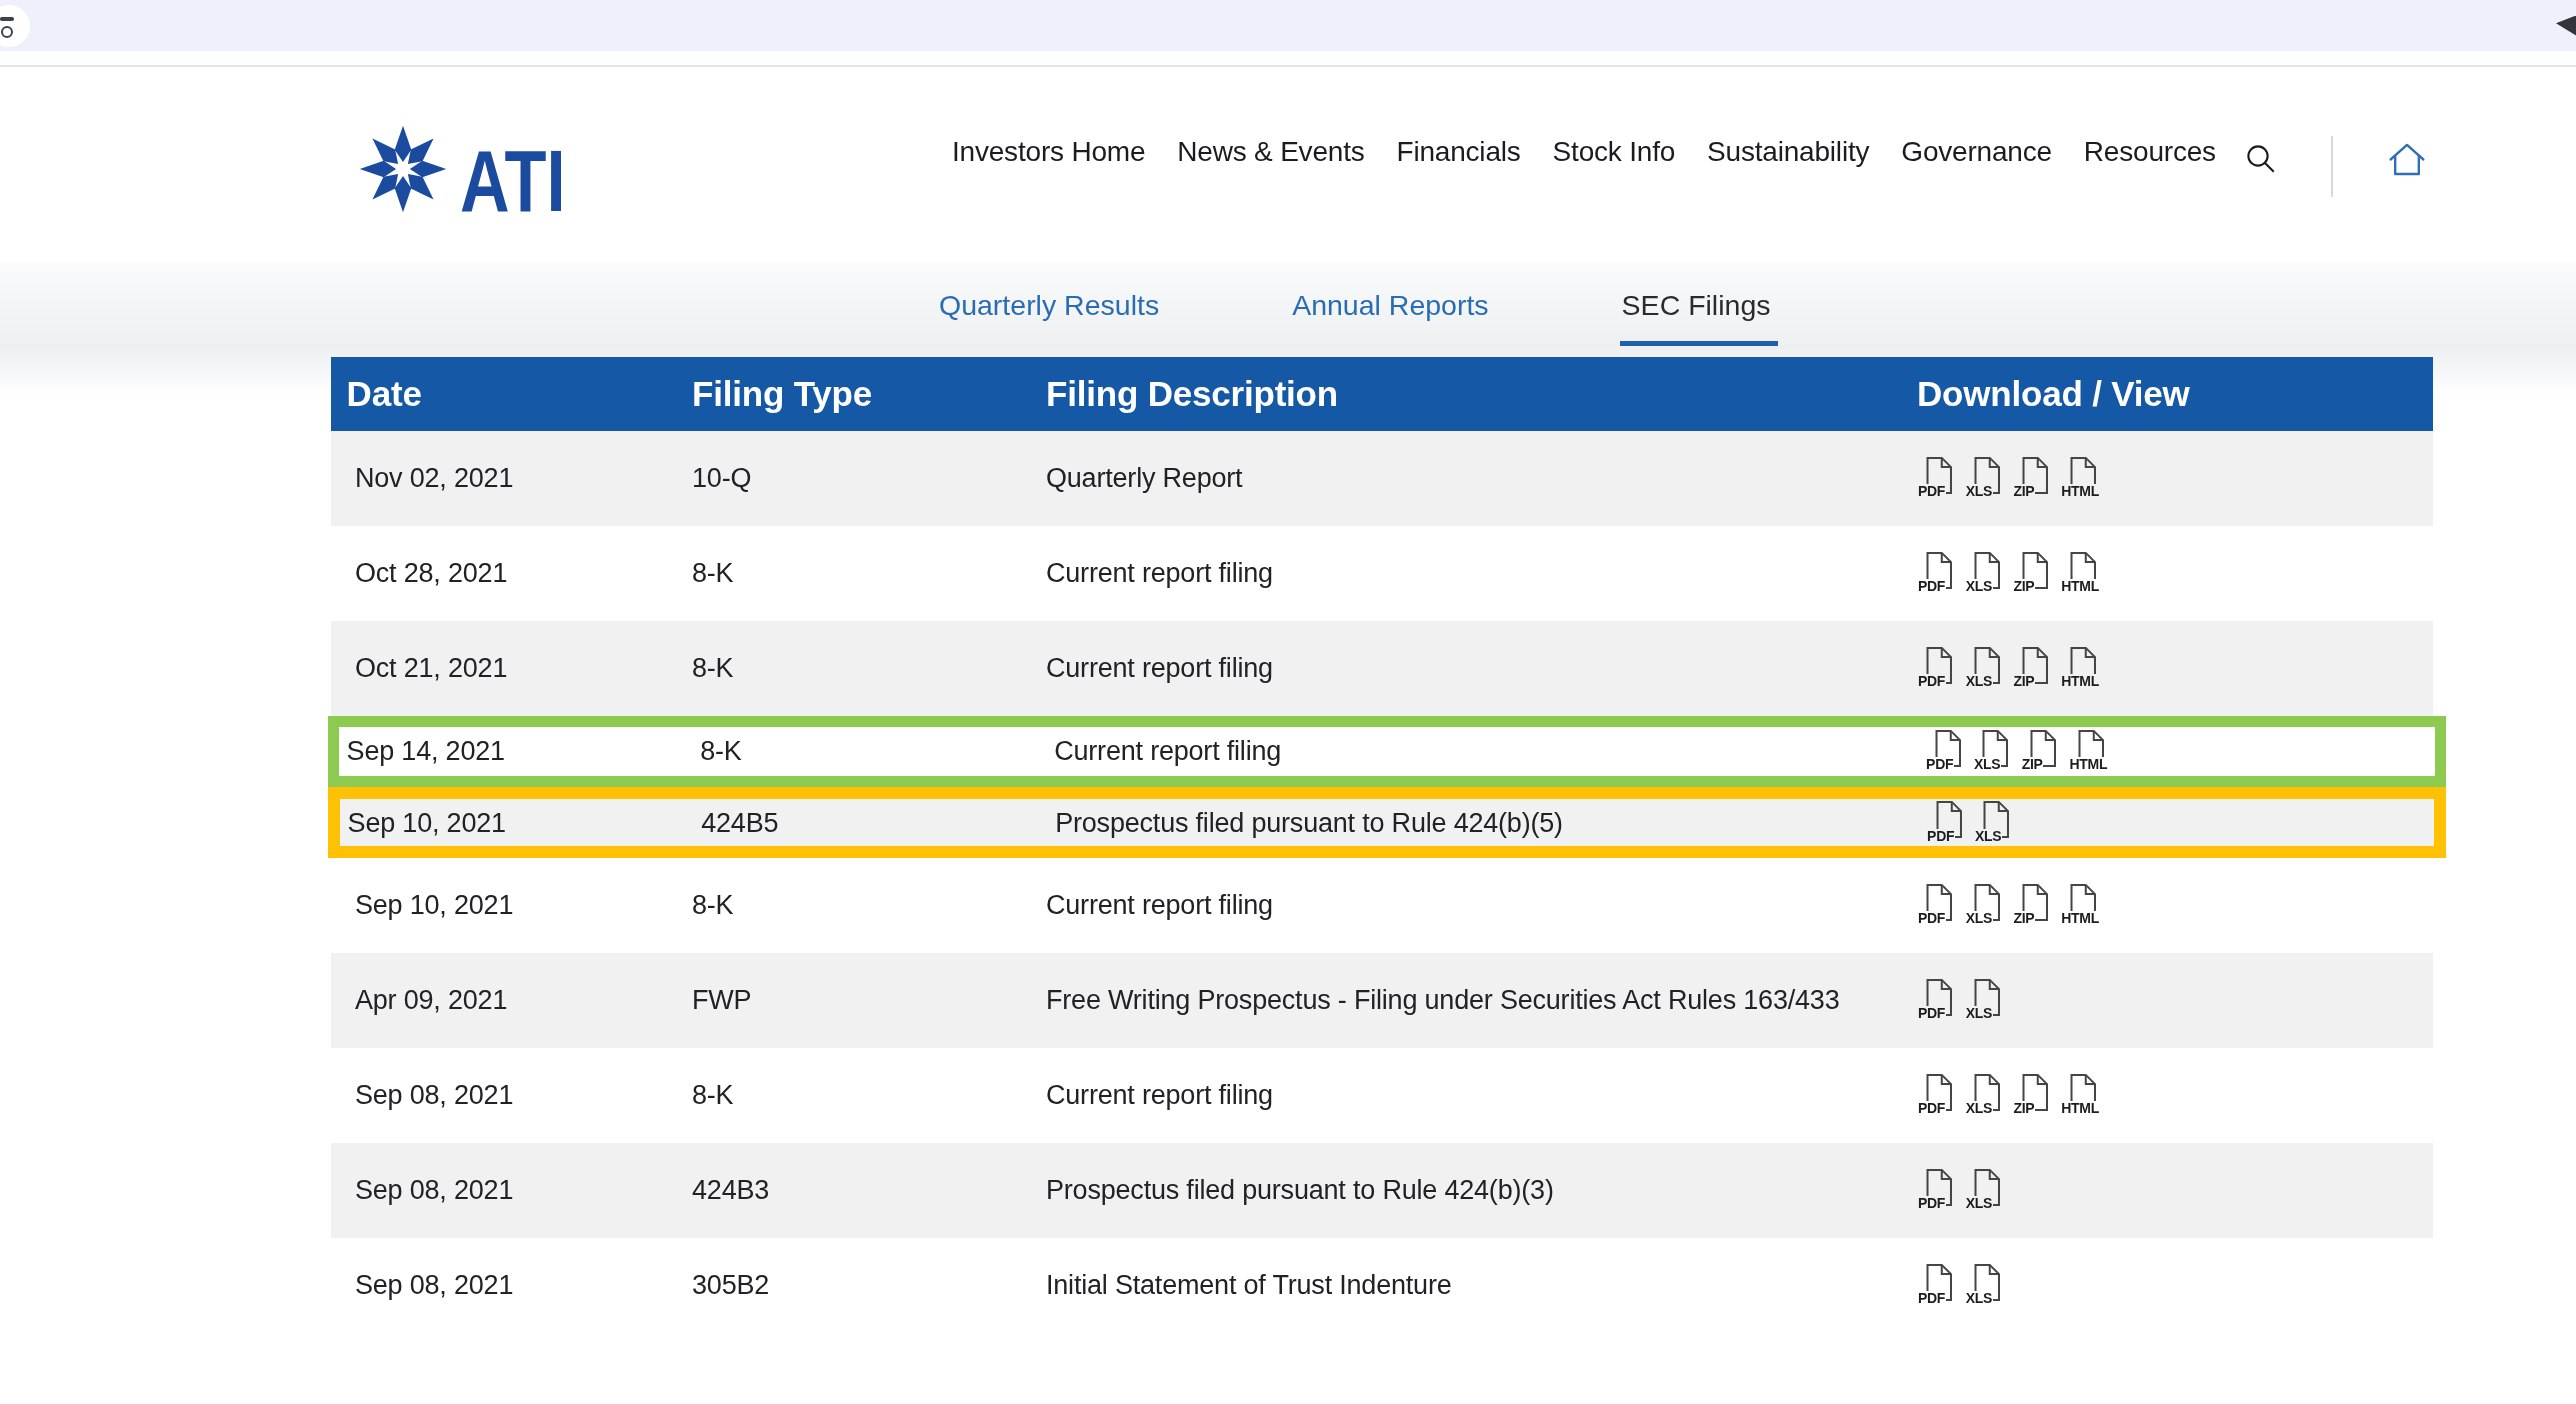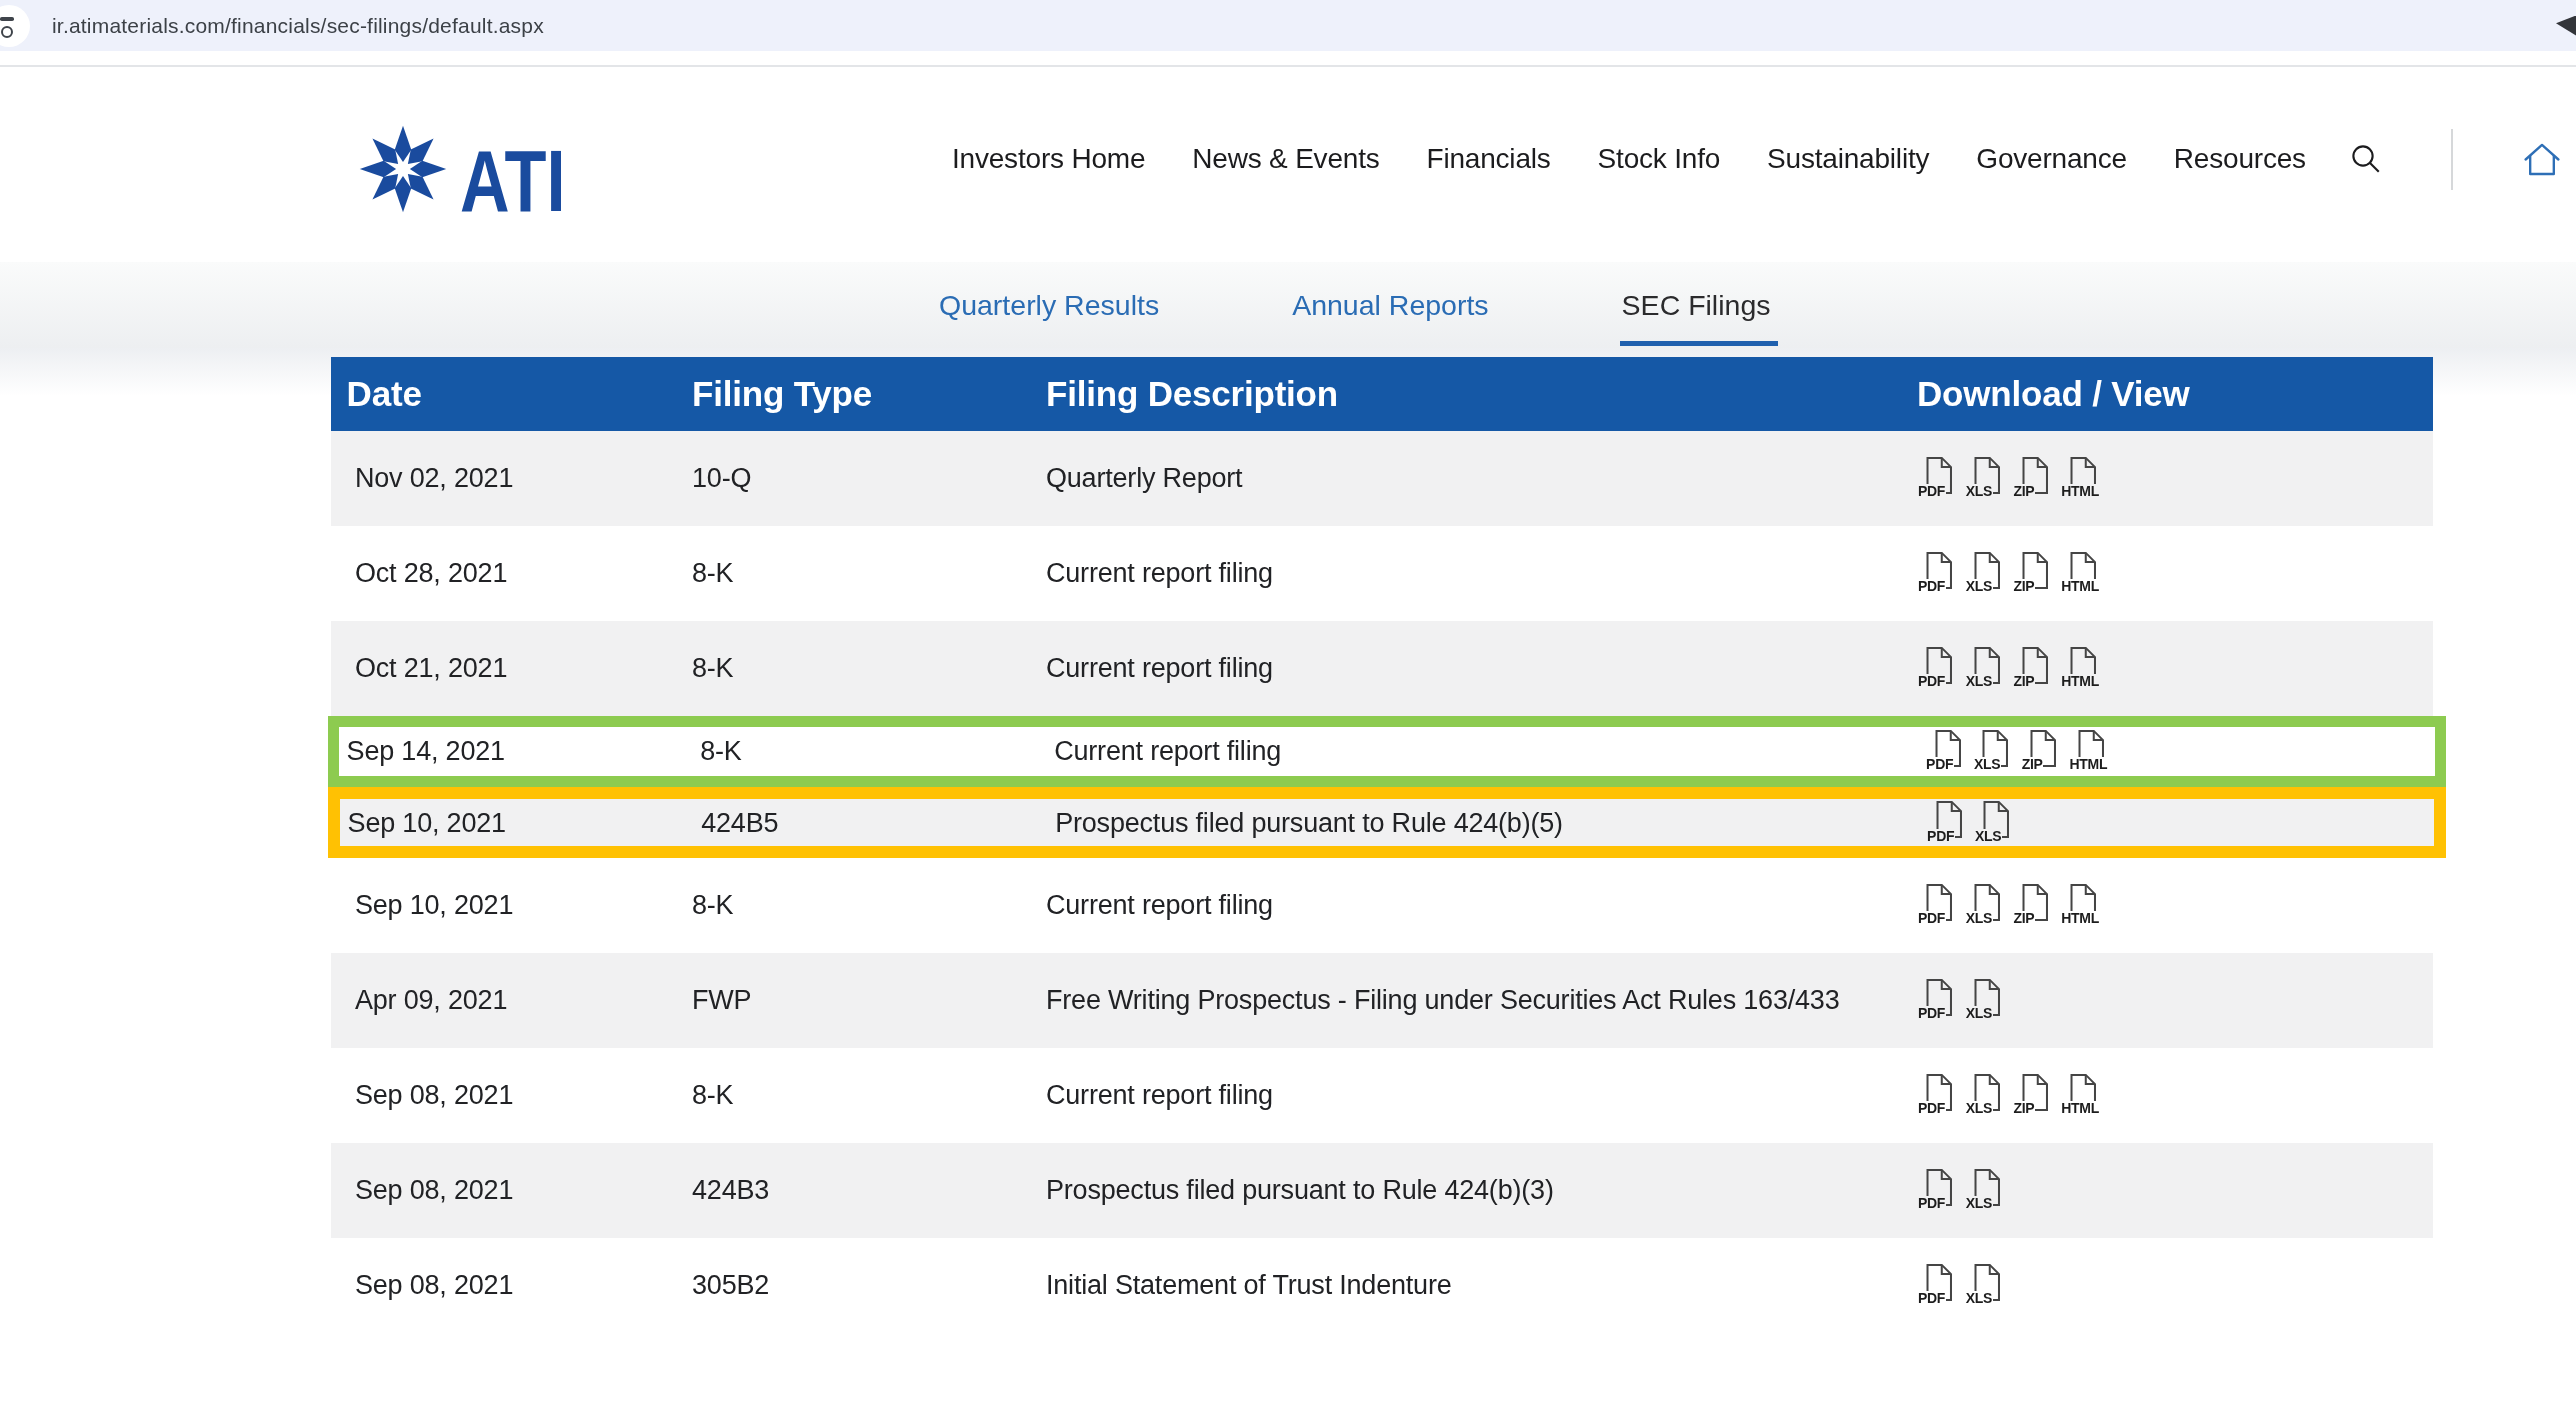--- a/index.html
+++ b/index.html
@@ -12,21 +12,21 @@
   .si-bar{position:absolute;left:12px;top:12px;width:14px;height:4.1px;background:#3f444b;border-radius:1.8px;}
   .si-ring{position:absolute;left:13px;top:21px;width:8.3px;height:8.3px;border:2.8px solid #3f444b;border-radius:50%;}
   .url-text{position:absolute;left:52px;top:0;height:51px;display:flex;align-items:center;font-size:21px;color:#3c4147;letter-spacing:0.2px;}
   .cursor-wedge{position:absolute;left:2556px;top:15.6px;width:20px;height:20px;background:#33353a;clip-path:polygon(0 38%,100% 0,100% 100%);}
   .chrome-line{position:absolute;left:0;top:65px;width:100%;height:1.8px;background:#e3e5e8;}
 
   
   .logo{position:absolute;left:357px;top:120px;width:212px;height:101px;cursor:pointer;}
   .logo-star{position:absolute;left:0;top:1.8px;width:92px;height:94px;}
   .logo-text{position:absolute;left:103px;top:-13px;font-size:88px;line-height:88px;font-weight:700;color:var(--brand-blue);transform:scaleX(0.78);transform-origin:left center;top:16.6px;}
-  .nav{position:absolute;left:952px;top:136px;height:46px;display:flex;align-items:center;gap:47px;}
+  .nav{position:absolute;left:952px;top:136px;height:46px;display:flex;gap:32px;}
   .nav-item{font-size:28px;color:#1c1c1e;letter-spacing:-0.2px;white-space:nowrap;cursor:pointer;}
   .search-btn{margin-left:-3.7px;display:flex;align-items:center;cursor:pointer;}
   .search-btn svg{width:35px;height:35px;stroke:#1c1c1e;stroke-width:2.4;fill:none;}
   .nav-divider{width:1.8px;height:61px;background:#d6d8da;margin:0 22px 0 20px;}
   .home-btn{display:flex;align-items:center;cursor:pointer;}
   .home-btn svg{width:40px;height:39px;stroke:#2e6fb6;stroke-width:2.6;fill:none;stroke-linejoin:round;stroke-linecap:round;}
 
   
   .tab-band{position:absolute;left:0;top:262px;width:100%;height:86px;background:linear-gradient(#fafbfb,#edeff1);}
   .tab-band-shadow{position:absolute;left:0;top:348px;width:100%;height:48px;background:linear-gradient(#edeff2,rgba(255,255,255,0));}
@@ -57,21 +57,20 @@
 </head>
 <body>
 
 <div id="page">
 
   <div class="urlbar">
     <div class="site-info">
       <div class="si-bar"></div>
       <div class="si-ring"></div>
     </div>
-    <div class="url-text">ir.atimaterials.com/financials/sec-filings/default.aspx</div>
   </div>
   <div class="cursor-wedge"></div>
   <div class="chrome-line"></div>
 
   <div class="logo">
     <svg class="logo-star" viewBox="-50 -50 100 100">
       <g fill="#1a4b9e" id="star-g">
         <path d="M0,-47 L-9,-21 L0,-7.5 L9,-21 Z"></path>
         <path d="M0,-47 L-9,-21 L0,-7.5 L9,-21 Z" transform="rotate(45)"></path>
         <path d="M0,-47 L-9,-21 L0,-7.5 L9,-21 Z" transform="rotate(90)"></path>

